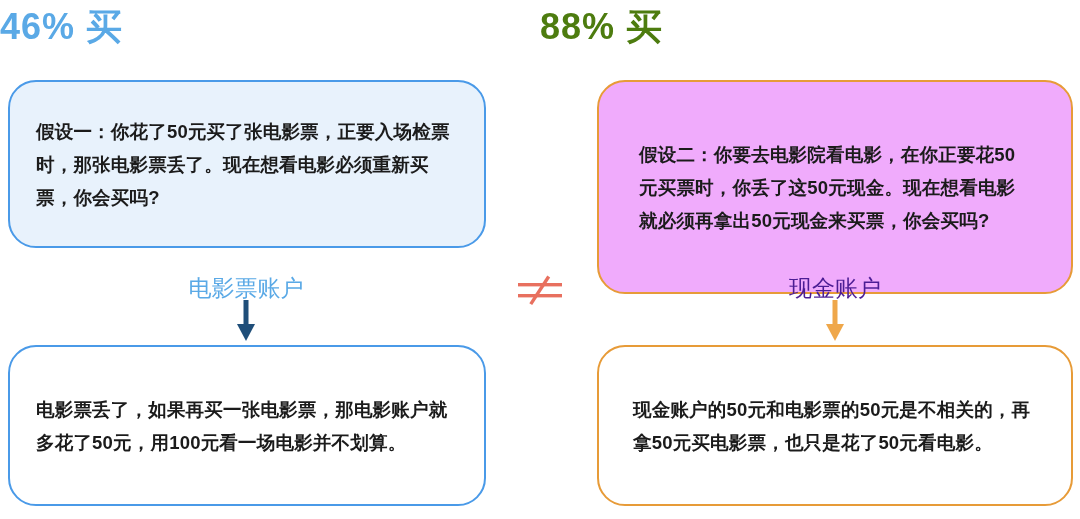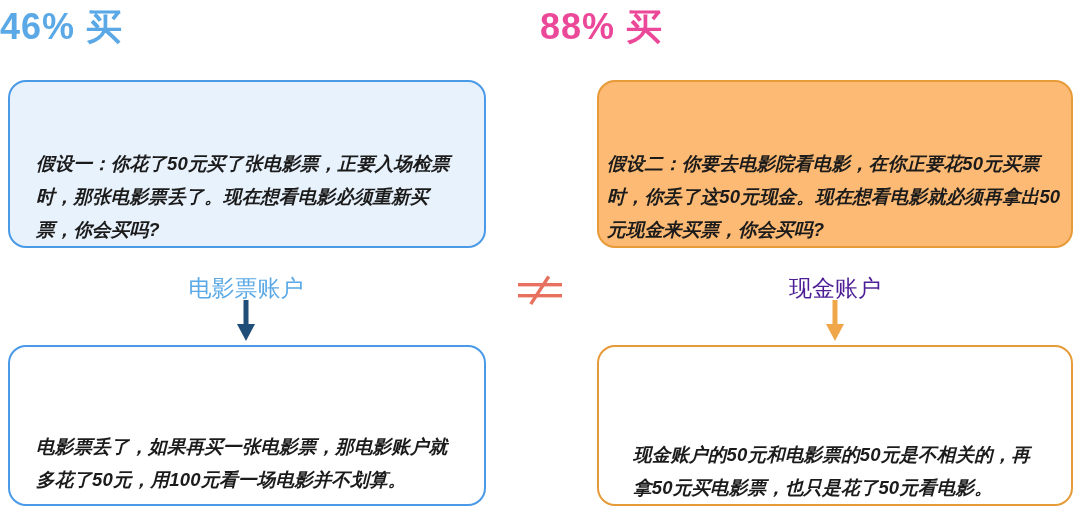--- a/index.html
+++ b/index.html
@@ -26,54 +26,53 @@
     position: absolute;
     top: 2px;
     width: 540px;
     font-size: 36px;
     font-weight: 700;
     letter-spacing: 1px;
     line-height: 50px;
     white-space: nowrap;
   }
   .heading-left  { left: 0px;   color: #5aa9e6; }
-  .heading-right { left: 540px; color: #ec4899; }
+  .heading-right { left: 540px; color: #4d7c0f; }
 
   
   .box {
     position: absolute;
     box-sizing: border-box;
-    border-radius: 18px;
+    border-radius: 28px;
     display: flex;
-    align-items: flex-end;
-    font-style: italic;
+    align-items: center;
   }
   .box-text {
     font-size: 18.5px;
     line-height: 33px;
     color: #1b1b1b;
     font-weight: 600;
     letter-spacing: 0.2px;
   }
 
   
   #box-top-left {
     left: 8px; top: 80px;
     width: 478px; height: 168px;
     background: #e8f2fc;
     border: 2.6px solid #4a9ae8;
     padding: 0 26px;
   }
   
   #box-top-right {
     left: 597px; top: 80px;
-    width: 476px; height: 168px;
-    background: #fdba74;
+    width: 476px; height: 214px;
+    background: #f0abfc;
     border: 2.6px solid #e79b38;
-    padding: 0 8px;
+    padding: 0 40px;
   }
   
   #box-bottom-left {
     left: 8px; top: 345px;
     width: 478px; height: 161px;
     background: #ffffff;
     border: 2.6px solid #4a9ae8;
     padding: 8px 26px;
   }
   

